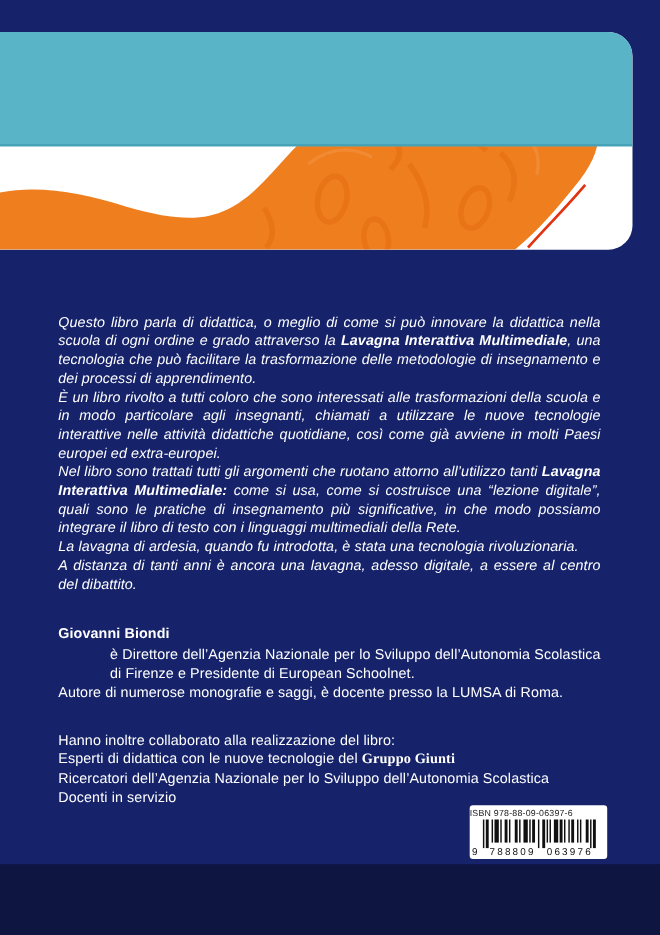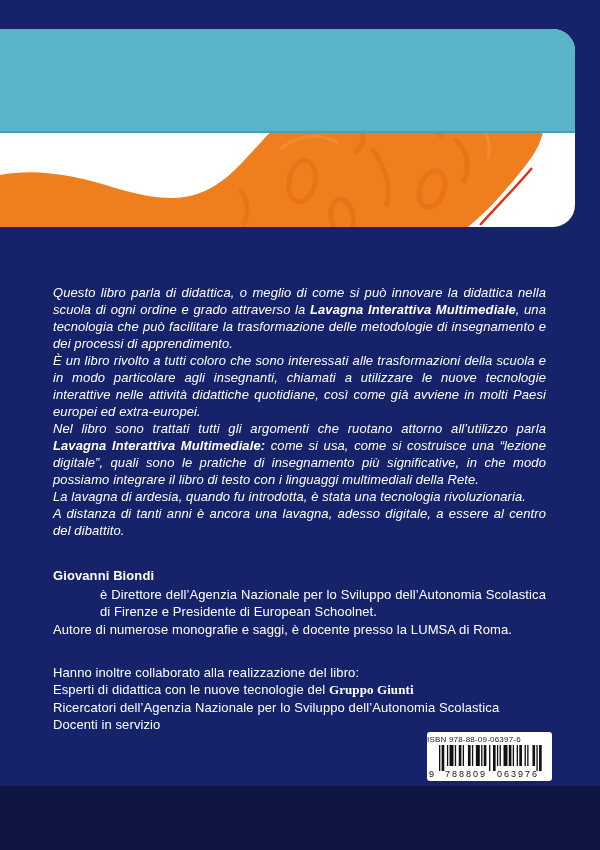--- a/index.html
+++ b/index.html
@@ -94,21 +94,21 @@
       </g>
 
       <path d="M532,139 C516,158 498,176 480,196" fill="none" stroke="#e23310" stroke-width="2.4"></path>
     </svg>
     <div class="teal-band"></div>
   </div>
 
   <div class="blurb">
       <p><span>Questo libro parla di didattica, o meglio di come si può innovare la didattica nella scuola di ogni ordine e grado attraverso la </span><b>Lavagna Interattiva Multimediale</b><span>, una tecnologia che può facilitare la trasformazione delle metodologie di insegnamento e dei processi di apprendimento.</span></p>
       <p><span>È un libro rivolto a tutti coloro che sono interessati alle trasformazioni della scuola e in modo particolare agli insegnanti, chiamati a utilizzare le nuove tecnologie interattive nelle attività didattiche quotidiane, così come già avviene in molti Paesi europei ed extra-europei.</span></p>
-      <p><span>Nel libro sono trattati tutti gli argomenti che ruotano attorno all’utilizzo parla </span><b>Lavagna Interattiva Multimediale:</b><span> come si usa, come si costruisce una “lezione digitale”, quali sono le pratiche di insegnamento più significative, in che modo possiamo integrare il libro di testo con i linguaggi multimediali della Rete.</span></p>
+      <p><span>Nel libro sono trattati tutti gli argomenti che ruotano attorno all’utilizzo tanti </span><b>Lavagna Interattiva Multimediale:</b><span> come si usa, come si costruisce una “lezione digitale”, quali sono le pratiche di insegnamento più significative, in che modo possiamo integrare il libro di testo con i linguaggi multimediali della Rete.</span></p>
       <p><span>La lavagna di ardesia, quando fu introdotta, è stata una tecnologia rivoluzionaria.</span></p>
       <p><span>A distanza di tanti anni è ancora una lavagna, adesso digitale, a essere al centro del dibattito.</span></p>
     </div>
 
   <div class="author">
     <p class="name">Giovanni Biondi</p>
     <p class="justify">è Direttore dell’Agenzia Nazionale per lo Sviluppo dell’Autonomia Scolastica di Firenze e Presidente di European Schoolnet.</p>
     <p>Autore di numerose monografie e saggi, è docente presso la LUMSA di Roma.</p>
   </div>
 

